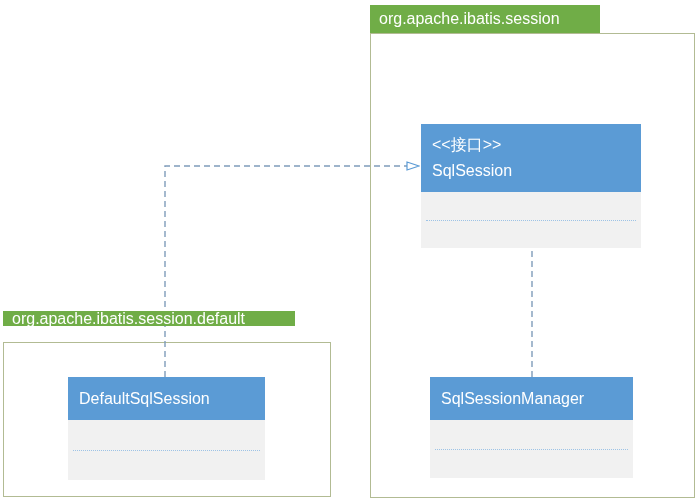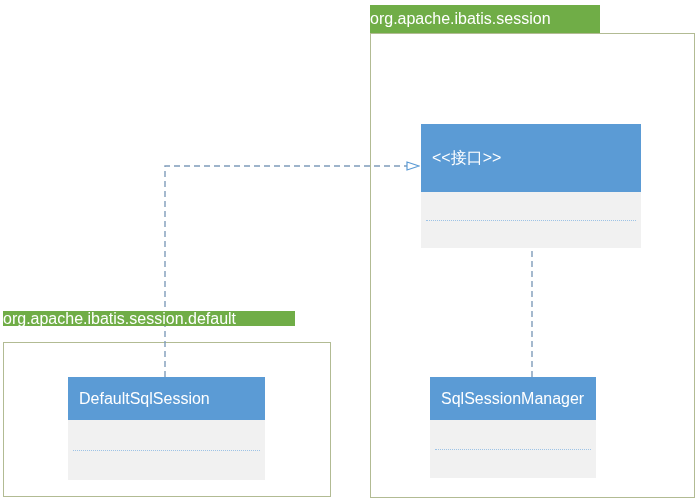--- a/index.html
+++ b/index.html
@@ -18,21 +18,21 @@
     font-family:"Liberation Sans", sans-serif;overflow:hidden;
   }
   .pkg-box{
     position:absolute;background:#ffffff;
     border:1px solid var(--package-border);
     box-sizing:border-box;z-index:1;
   }
   .pkg-label{
     position:absolute;background:var(--package-label-bg);
     color:var(--label-text);font-size:16px;line-height:1;
-    display:flex;align-items:center;
+    display:flex;align-items:center;padding-left:9px;
     box-sizing:border-box;z-index:3;white-space:nowrap;
   }
   .arrows{position:absolute;left:0;top:0;z-index:2;pointer-events:none;}
   .arrows path.rel{fill:none;stroke:var(--arrow-line);stroke-width:1.4;stroke-dasharray:6 4;}
   .arrows .head{fill:#ffffff;stroke:var(--arrow-head);stroke-width:1.2;}
   .class-box{position:absolute;z-index:4;box-sizing:border-box;}
   .class-header{
     background:var(--class-header-bg);color:var(--label-text);
     font-size:16px;box-sizing:border-box;padding-left:11px;
     display:flex;flex-direction:column;justify-content:center;
@@ -47,21 +47,21 @@
   #pkg-session-box{left:370px;top:33px;width:325px;height:465px;}
   #pkg-session-label{left:370px;top:5px;width:230px;height:28px;}
   #pkg-default-box{left:3px;top:342px;width:328px;height:155px;}
   #pkg-default-label{left:3px;top:311px;width:292px;height:15px;}
   #class-sqlsession{left:421px;top:104px;width:220px;margin-top:20px;}
   #class-sqlsession .class-header{height:68px;}
   #class-sqlsession .class-body{height:56px;}
   #class-defaultsqlsession{left:68px;top:377px;width:197px;}
   #class-defaultsqlsession .class-header{height:43px;}
   #class-defaultsqlsession .class-body{height:60px;}
-  #class-sqlsessionmanager{left:430px;top:377px;width:166px;}
+  #class-sqlsessionmanager{left:430px;top:377px;width:203px;}
   #class-sqlsessionmanager .class-header{height:43px;}
   #class-sqlsessionmanager .class-body{height:58px;}
 </style>
 </head>
 <body>
 
 <div class="canvas">
 
   <div class="pkg-box" id="pkg-session-box"></div>
   <div class="pkg-box" id="pkg-default-box"></div>
@@ -75,20 +75,21 @@
     <path class="rel" d="M165,377 L165,166 L407,166" marker-end="url(#hollow-tri)"></path>
     <path class="rel" d="M532,377 L532,242" marker-end="url(#hollow-tri)"></path>
   </svg>
 
   <div class="pkg-label" id="pkg-session-label">org.apache.ibatis.session</div>
   <div class="pkg-label" id="pkg-default-label">org.apache.ibatis.session.default</div>
 
   <div class="class-box" id="class-sqlsession">
     <div class="class-header">
       <div class="line">&lt;&lt;接口&gt;&gt;</div>
+      <div class="line">SqlSession</div>
     </div>
     <div class="class-body">
       <div class="class-sep"></div>
     </div>
   </div>
 
   <div class="class-box" id="class-defaultsqlsession">
     <div class="class-header">
       <div class="line">DefaultSqlSession</div>
     </div>

